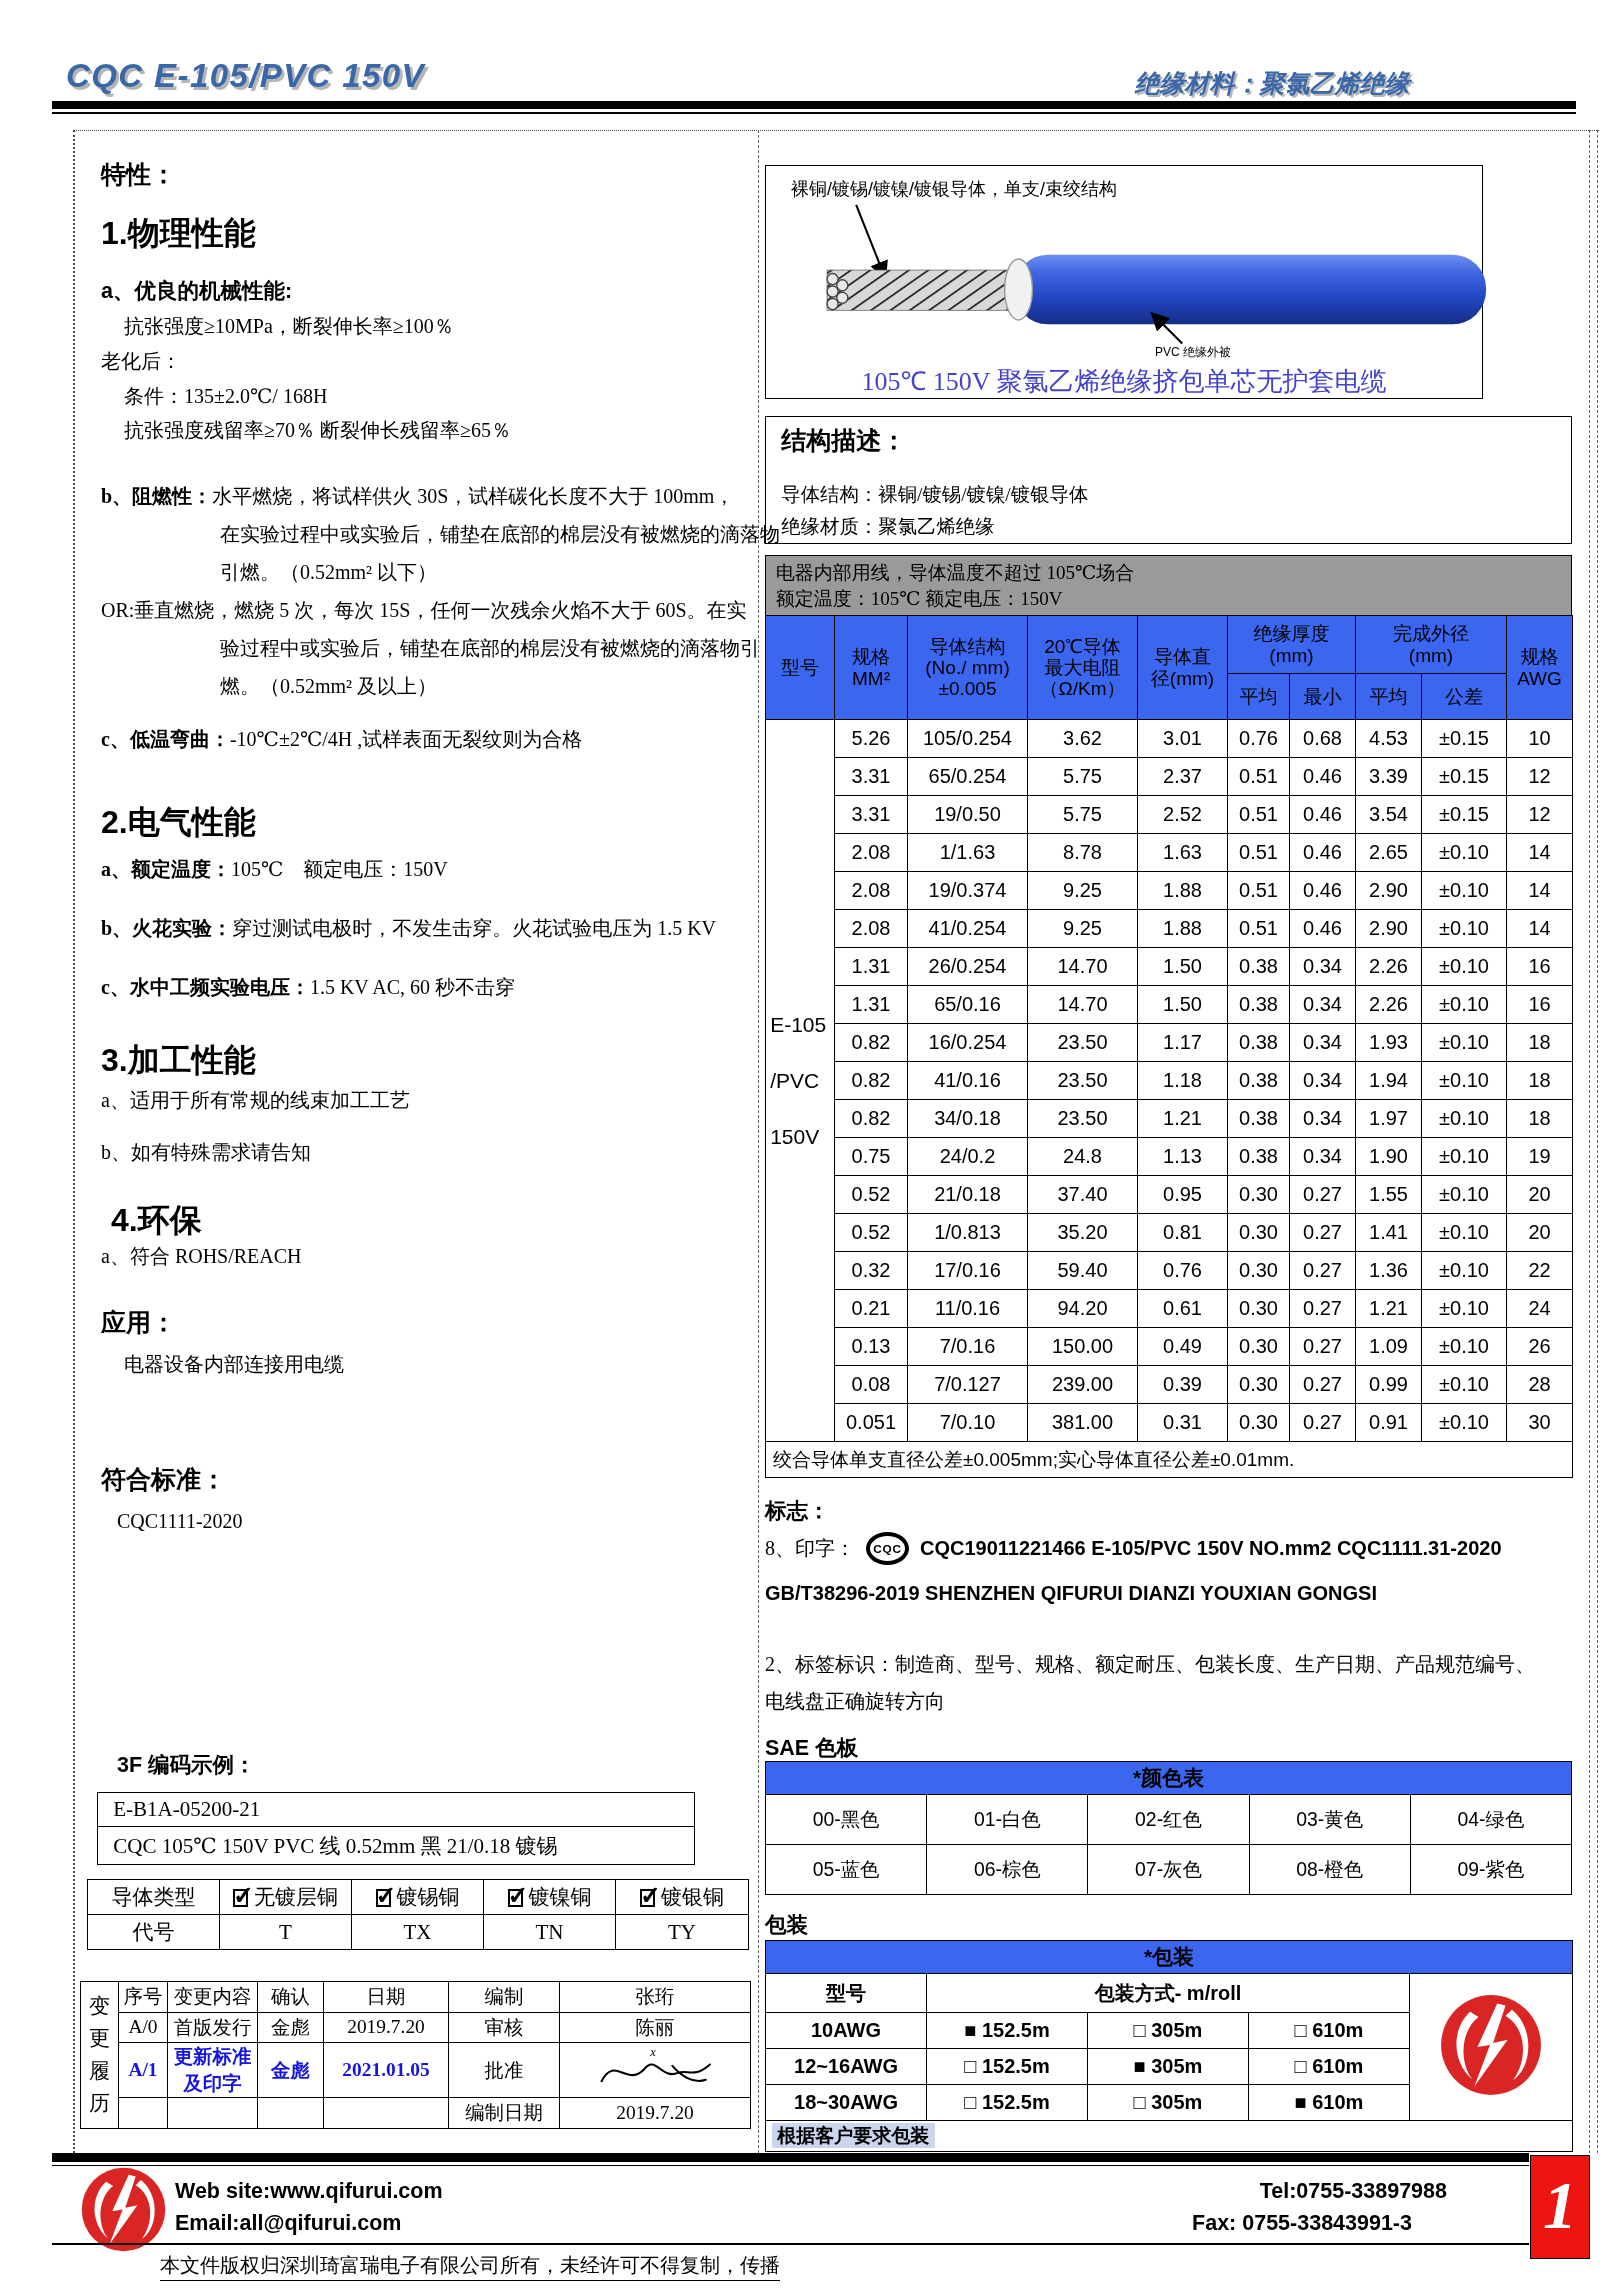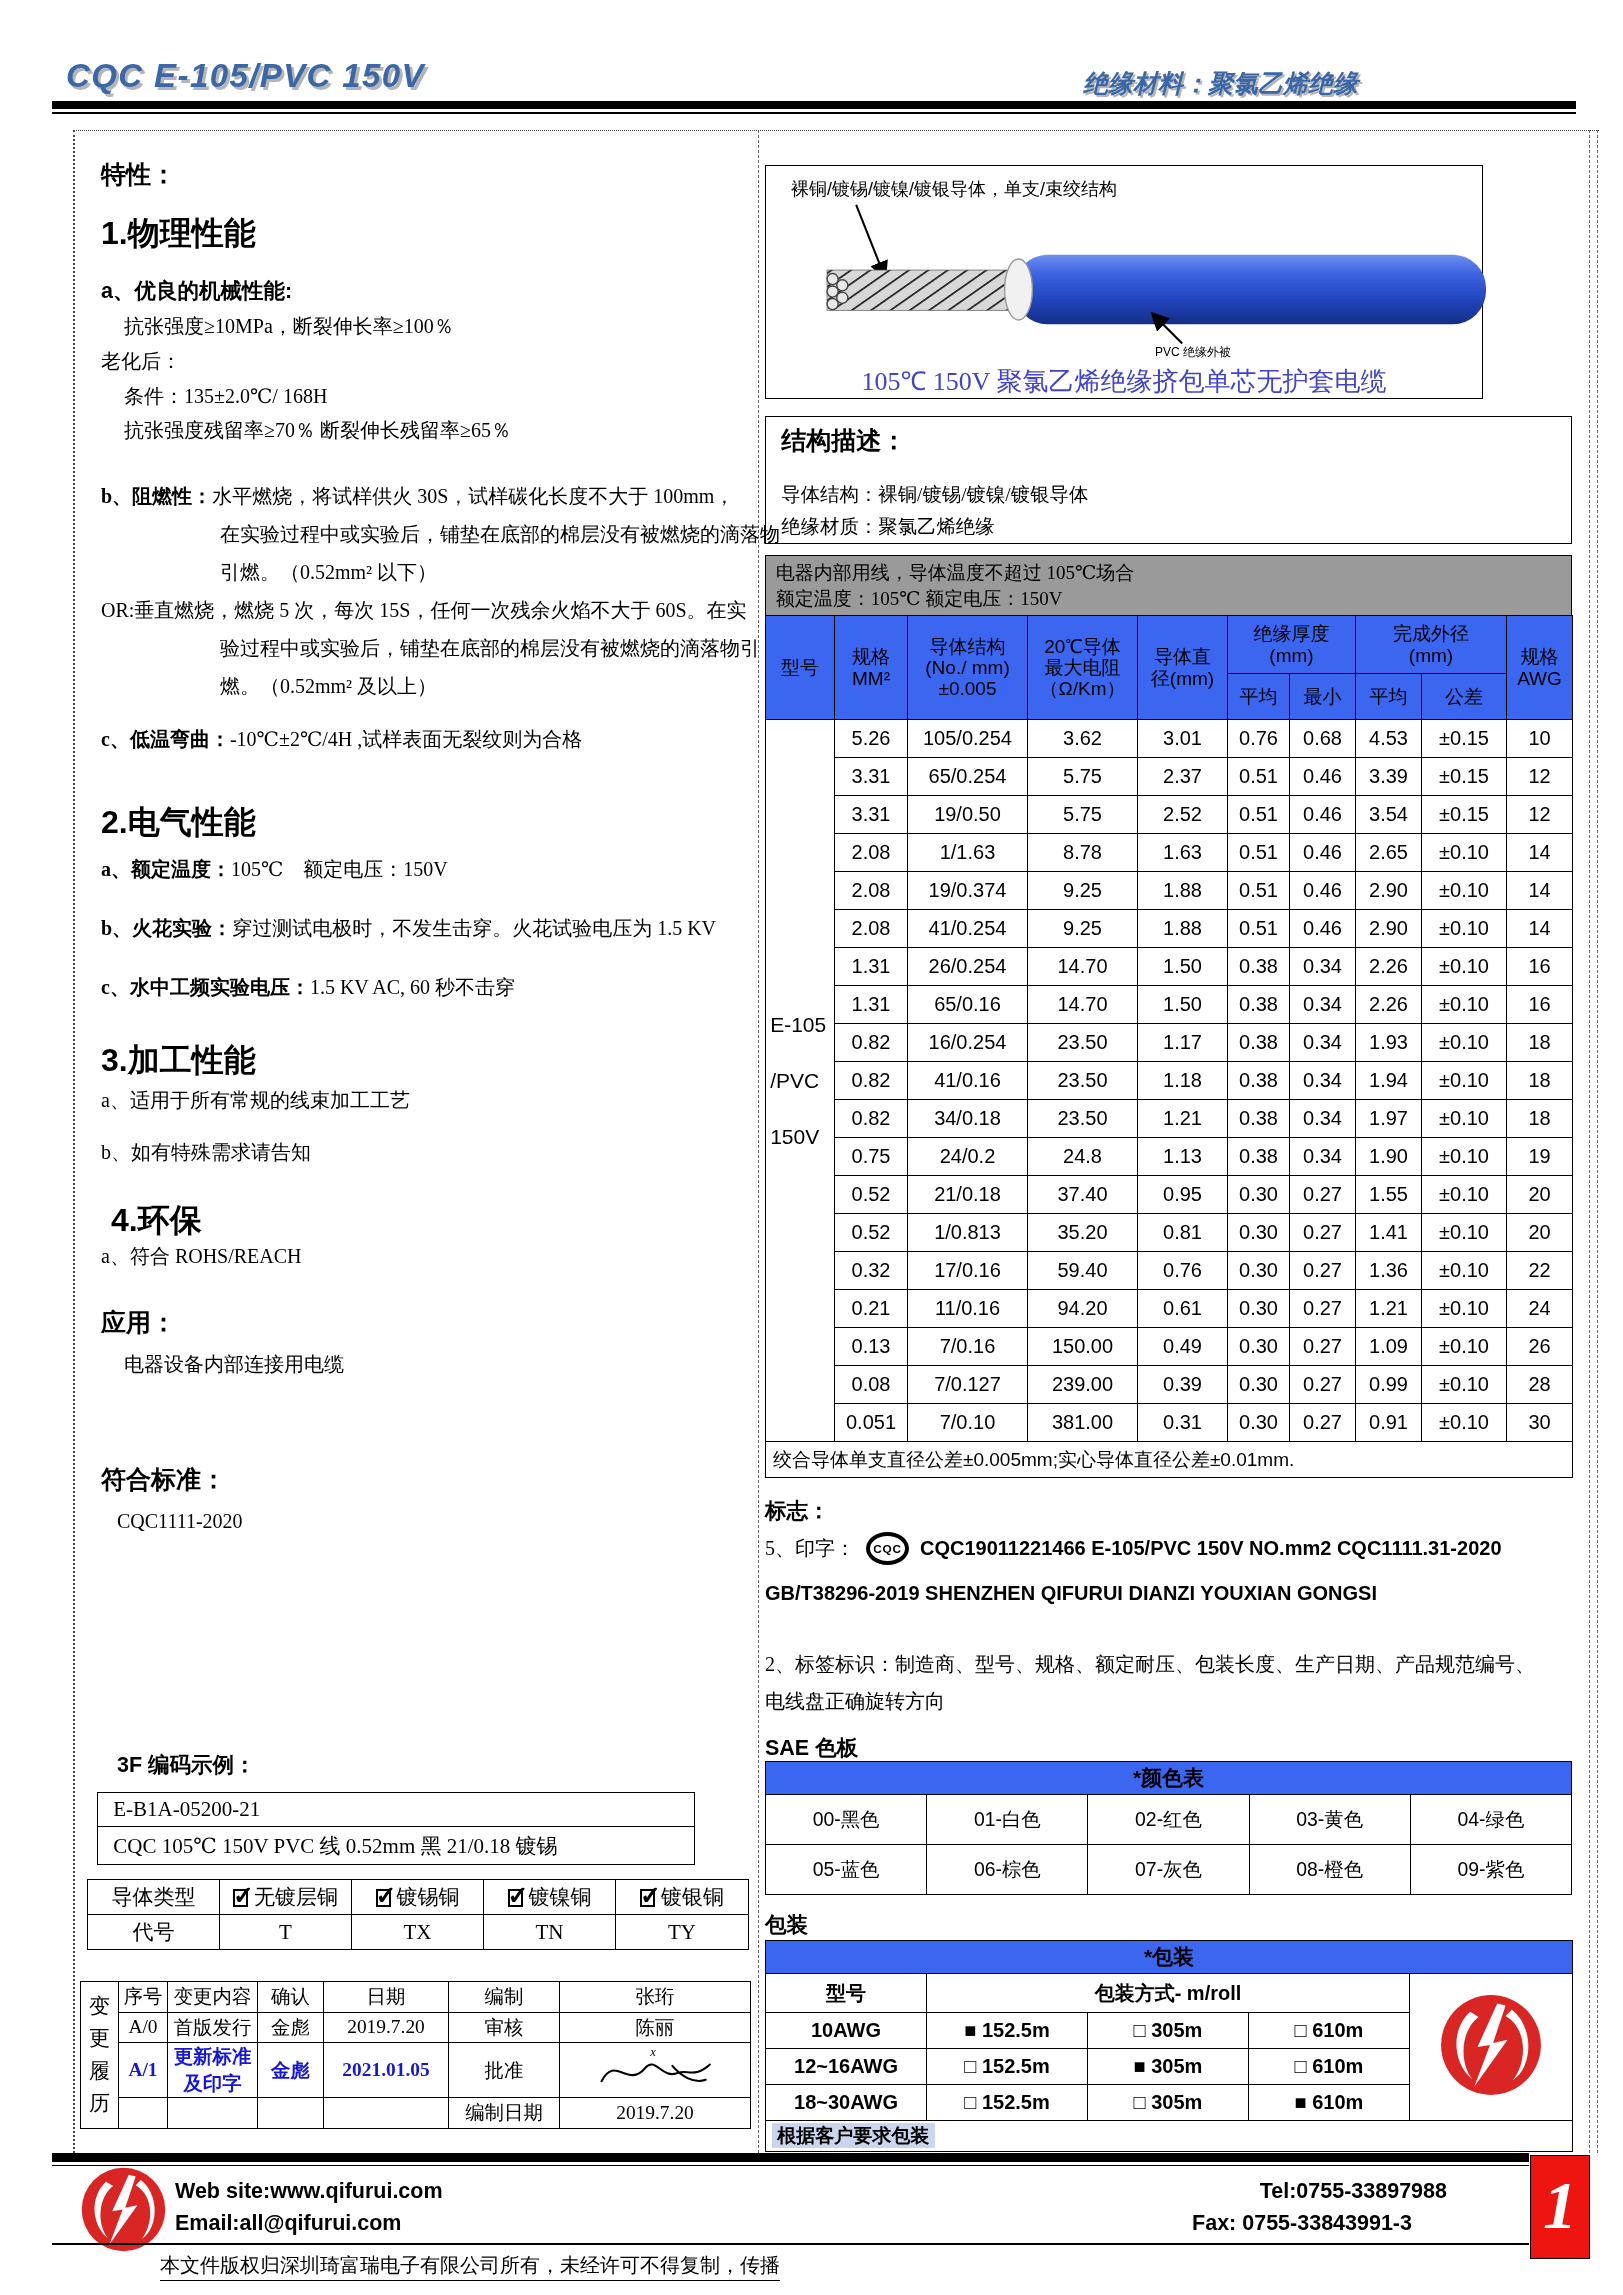--- a/index.html
+++ b/index.html
@@ -14,21 +14,21 @@
   .t29{font-size:20px;line-height:1.25;white-space:nowrap;}
   .b{font-weight:bold;}
   .ser{font-family:"Liberation Serif","DejaVu Serif",serif;}
   .h-big{font-size:32px;font-weight:bold;white-space:nowrap;}
   .h-mid{font-size:25px;font-weight:bold;white-space:nowrap;}
   .h-sub{font-size:21.5px;font-weight:bold;white-space:nowrap;}
 
   
   #title-left{left:66px;top:57px;font-size:33px;font-weight:bold;font-style:italic;
     color:var(--title_blue);text-shadow:2.8px 2.8px 0 #b5b5b5;letter-spacing:1.4px;white-space:nowrap;}
-  #title-right{left:1083px;top:67px;width:378px;text-align:left;font-size:25px;font-weight:bold;
+  #title-right{left:1083px;top:67px;width:378px;text-align:center;font-size:25px;font-weight:bold;
     font-style:italic;color:var(--title_blue);text-shadow:2.1px 2.1px 0 #b5b5b5;white-space:nowrap;}
   .hr-thick{left:52px;top:101px;width:1524px;height:8.3px;background:#000;}
   .hr-thin{left:52px;top:112px;width:1524px;height:2.1px;background:#000;}
 
   
   .v-dot{border-left:2.1px dotted #444;width:0;top:130px;height:2023px;}
   .v-dash{border-left:1.4px dashed #666;width:0;top:130px;height:2023px;}
   .h-dot{border-top:1.4px dotted #444;height:0;left:73px;top:130px;width:1526px;}
 
   
@@ -559,21 +559,21 @@
       </tbody>
     <tfoot>
       <tr>
           <td colspan="10">绞合导体单支直径公差±0.005mm;实心导体直径公差±0.01mm.</td>
         </tr>
     </tfoot>
   </table>
 
   <div class="abs h-sub" style="left:765px;top:1496px">标志：</div>
   <div class="abs" style="left:765px;top:1532px;display:flex;align-items:center;gap:11px">
-    <span class="t29 ser">5、印字：</span>
+    <span class="t29 ser">8、印字：</span>
     <span class="cqc-ring">CQC</span>
     <span class="t29" style="font-weight:600">CQC19011221466  E-105/PVC  150V  NO.mm2  CQC1111.31-2020</span>
   </div>
   <div class="abs t29" style="left:765px;top:1581px;font-weight:600">GB/T38296-2019 SHENZHEN QIFURUI DIANZI YOUXIAN GONGSI</div>
   <div class="abs t29 ser" style="left:765px;top:1652px">2、标签标识：制造商、型号、规格、额定耐压、包装长度、生产日期、产品规范编号、</div>
   <div class="abs t29 ser" style="left:765px;top:1689px">电线盘正确旋转方向</div>
 
   <div class="abs h-sub" style="left:765px;top:1733px">SAE 色板</div>
   <table class="abs blue-table" id="sae-table">
     <tbody>

